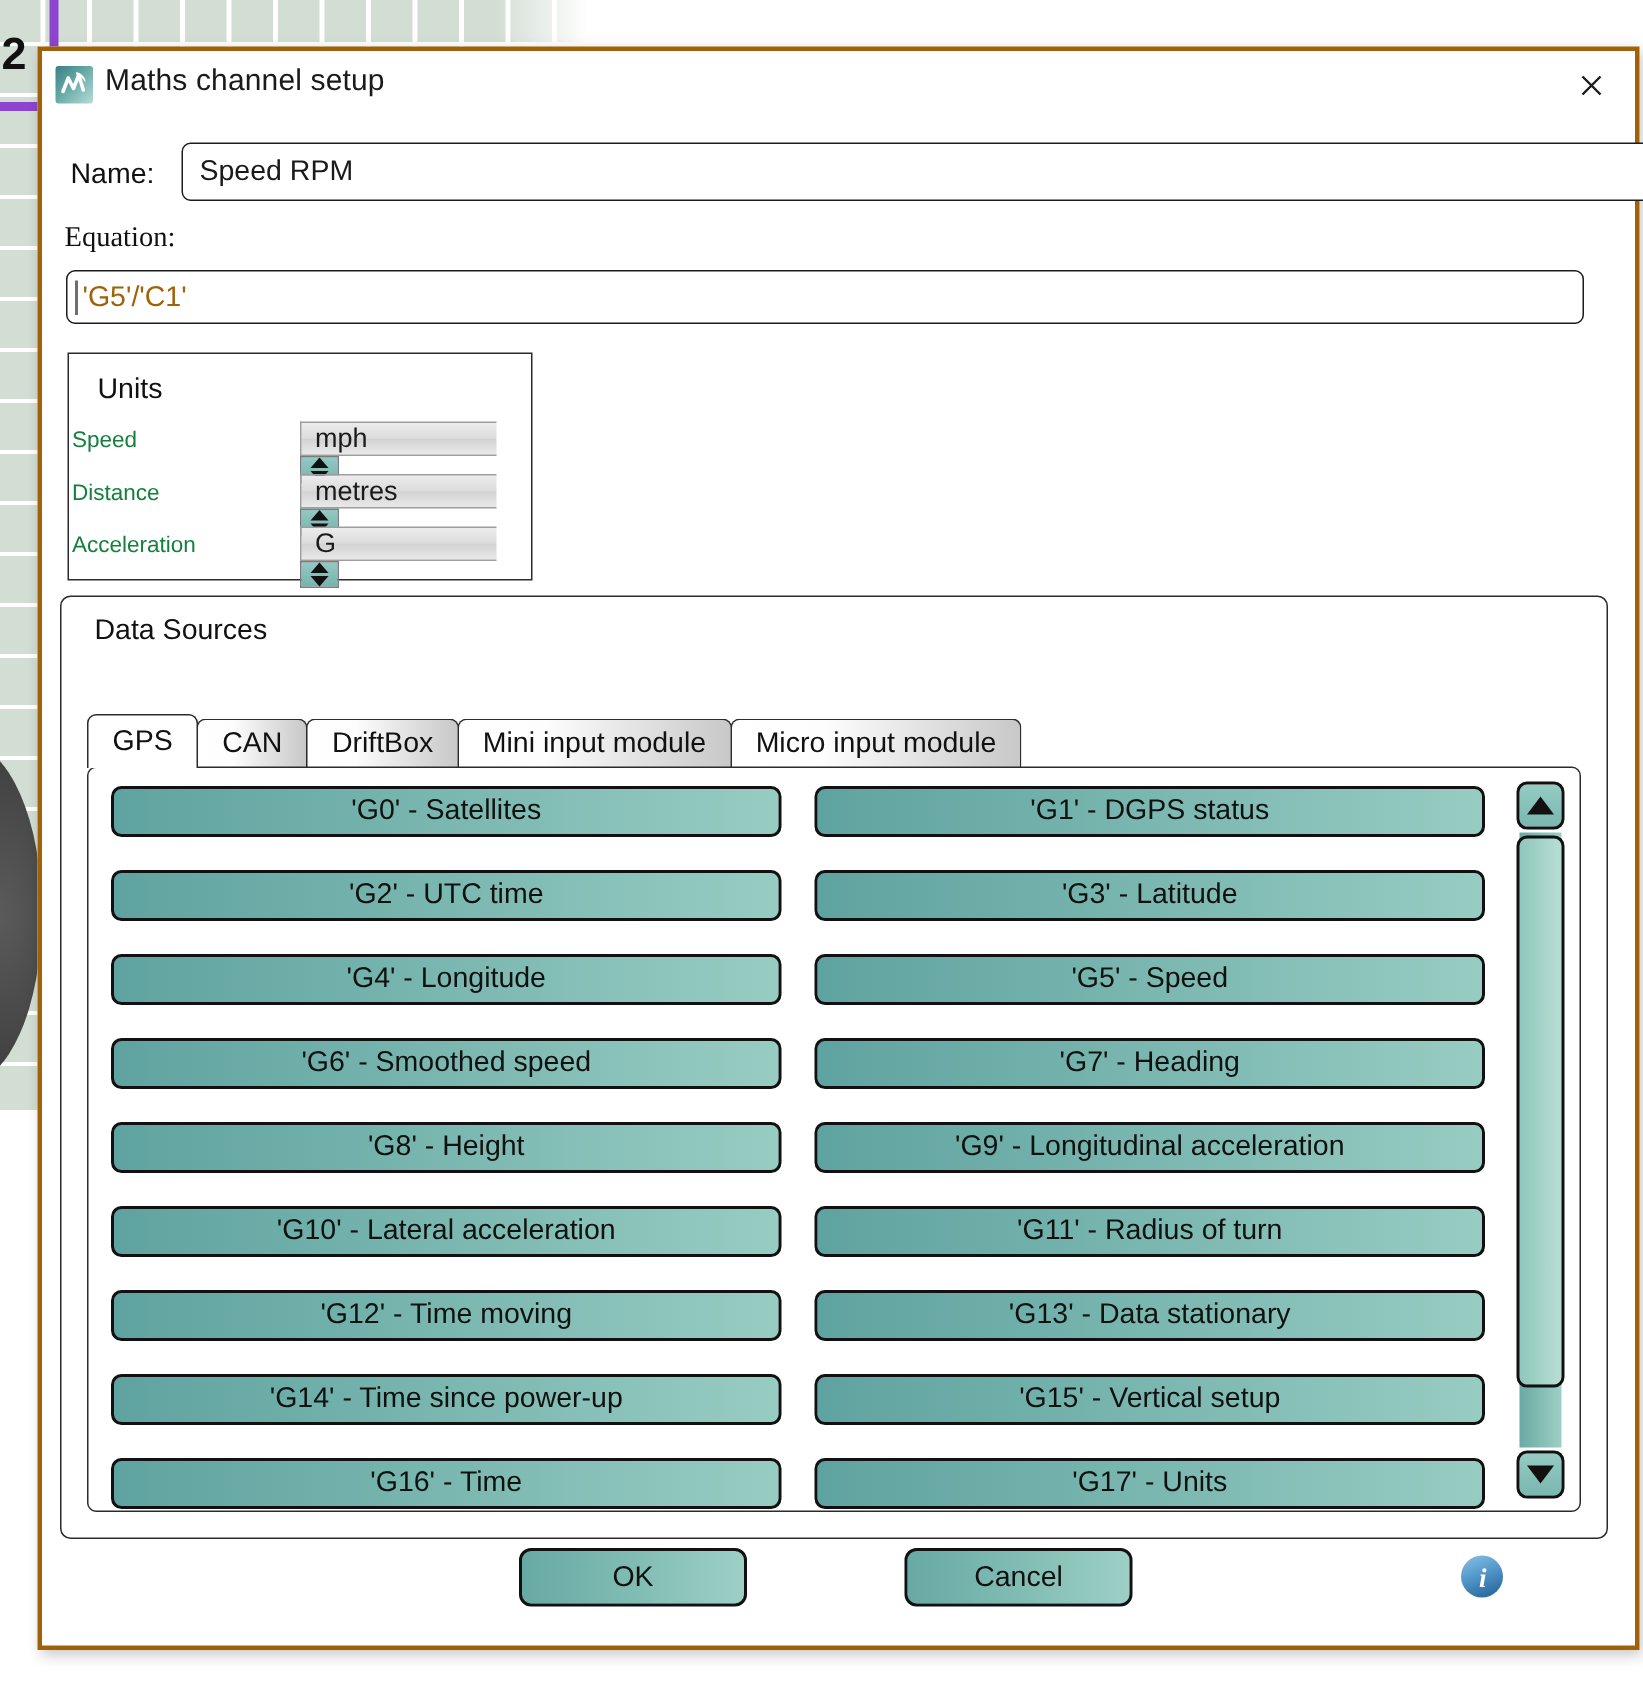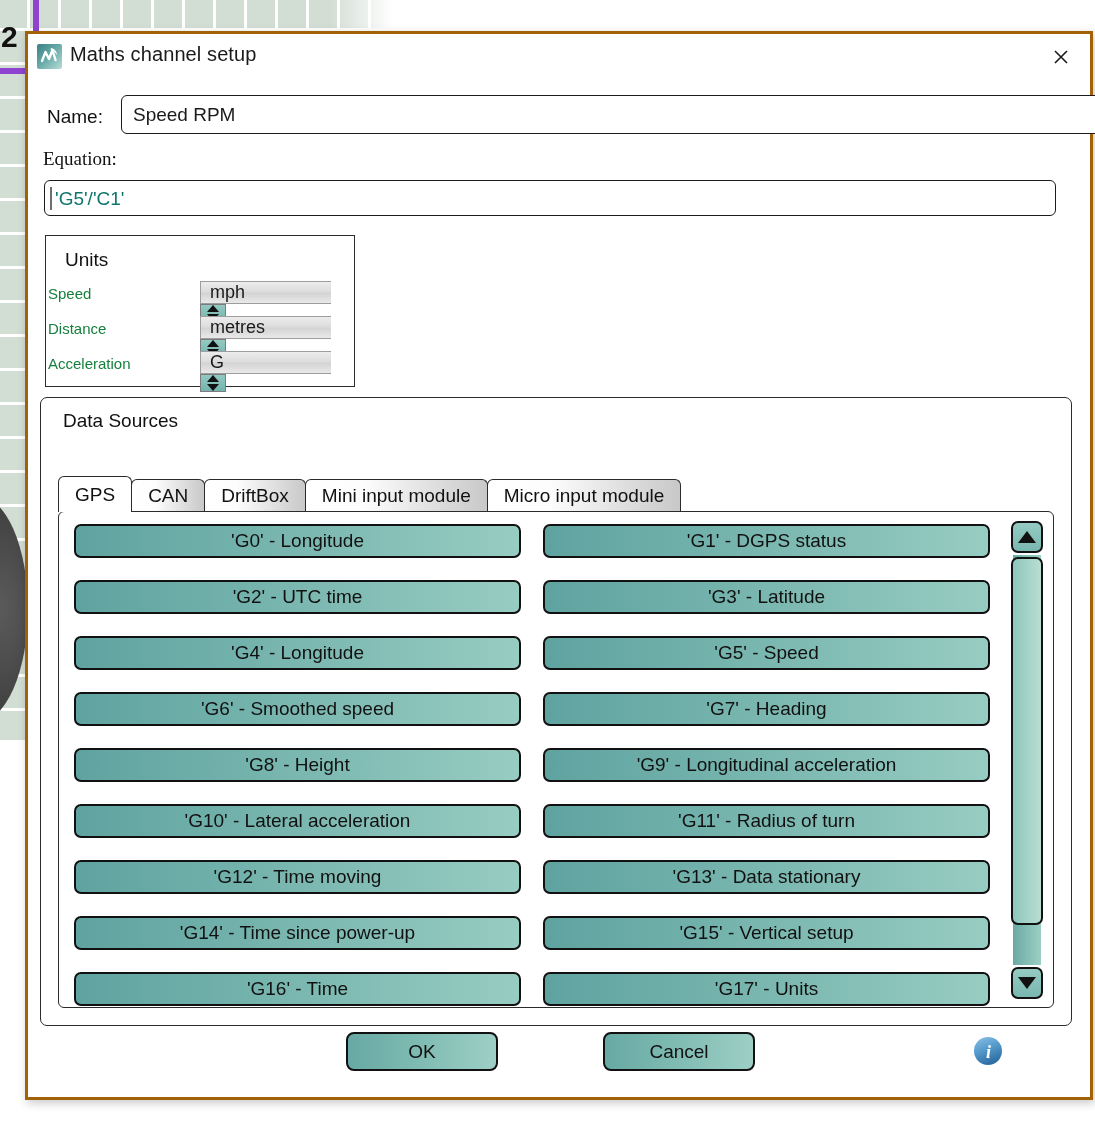--- a/index.html
+++ b/index.html
@@ -114,21 +114,21 @@
     box-sizing: border-box;
   }
   #equation-caret {
     position: absolute; left: 5px; top: 6px; width: 2px; height: 23px;
     background: #6f6f6f;
   }
   #equation-input {
     position: absolute; left: 8px; top: 0; right: 4px; height: 34px;
     border: none; background: transparent; outline: none;
     font-family: "Liberation Sans", sans-serif;
-    font-size: 19px; color: #0f766e;
+    font-size: 19px; color: #a16207;
   }
 
   
   #units-group {
     position: absolute; left: 17px; top: 201px;
     width: 310px; height: 152px;
     border: 1px solid #2b2b2b; border-radius: 0;
     background: #ffffff;
     box-sizing: border-box;
   }
@@ -381,21 +381,21 @@
     <div id="tab-strip">
         <div class="tab active">GPS</div>
         <div class="tab">CAN</div>
         <div class="tab">DriftBox</div>
         <div class="tab">Mini input module</div>
         <div class="tab">Micro input module</div>
       </div>
 
     <div id="tab-panel">
       <div id="channel-grid">
-          <div class="channel-button">'G0' - Longitude</div>
+          <div class="channel-button">'G0' - Satellites</div>
           <div class="channel-button">'G1' - DGPS status</div>
           <div class="channel-button">'G2' - UTC time</div>
           <div class="channel-button">'G3' - Latitude</div>
           <div class="channel-button">'G4' - Longitude</div>
           <div class="channel-button">'G5' - Speed</div>
           <div class="channel-button">'G6' - Smoothed speed</div>
           <div class="channel-button">'G7' - Heading</div>
           <div class="channel-button">'G8' - Height</div>
           <div class="channel-button">'G9' - Longitudinal acceleration</div>
           <div class="channel-button">'G10' - Lateral acceleration</div>

